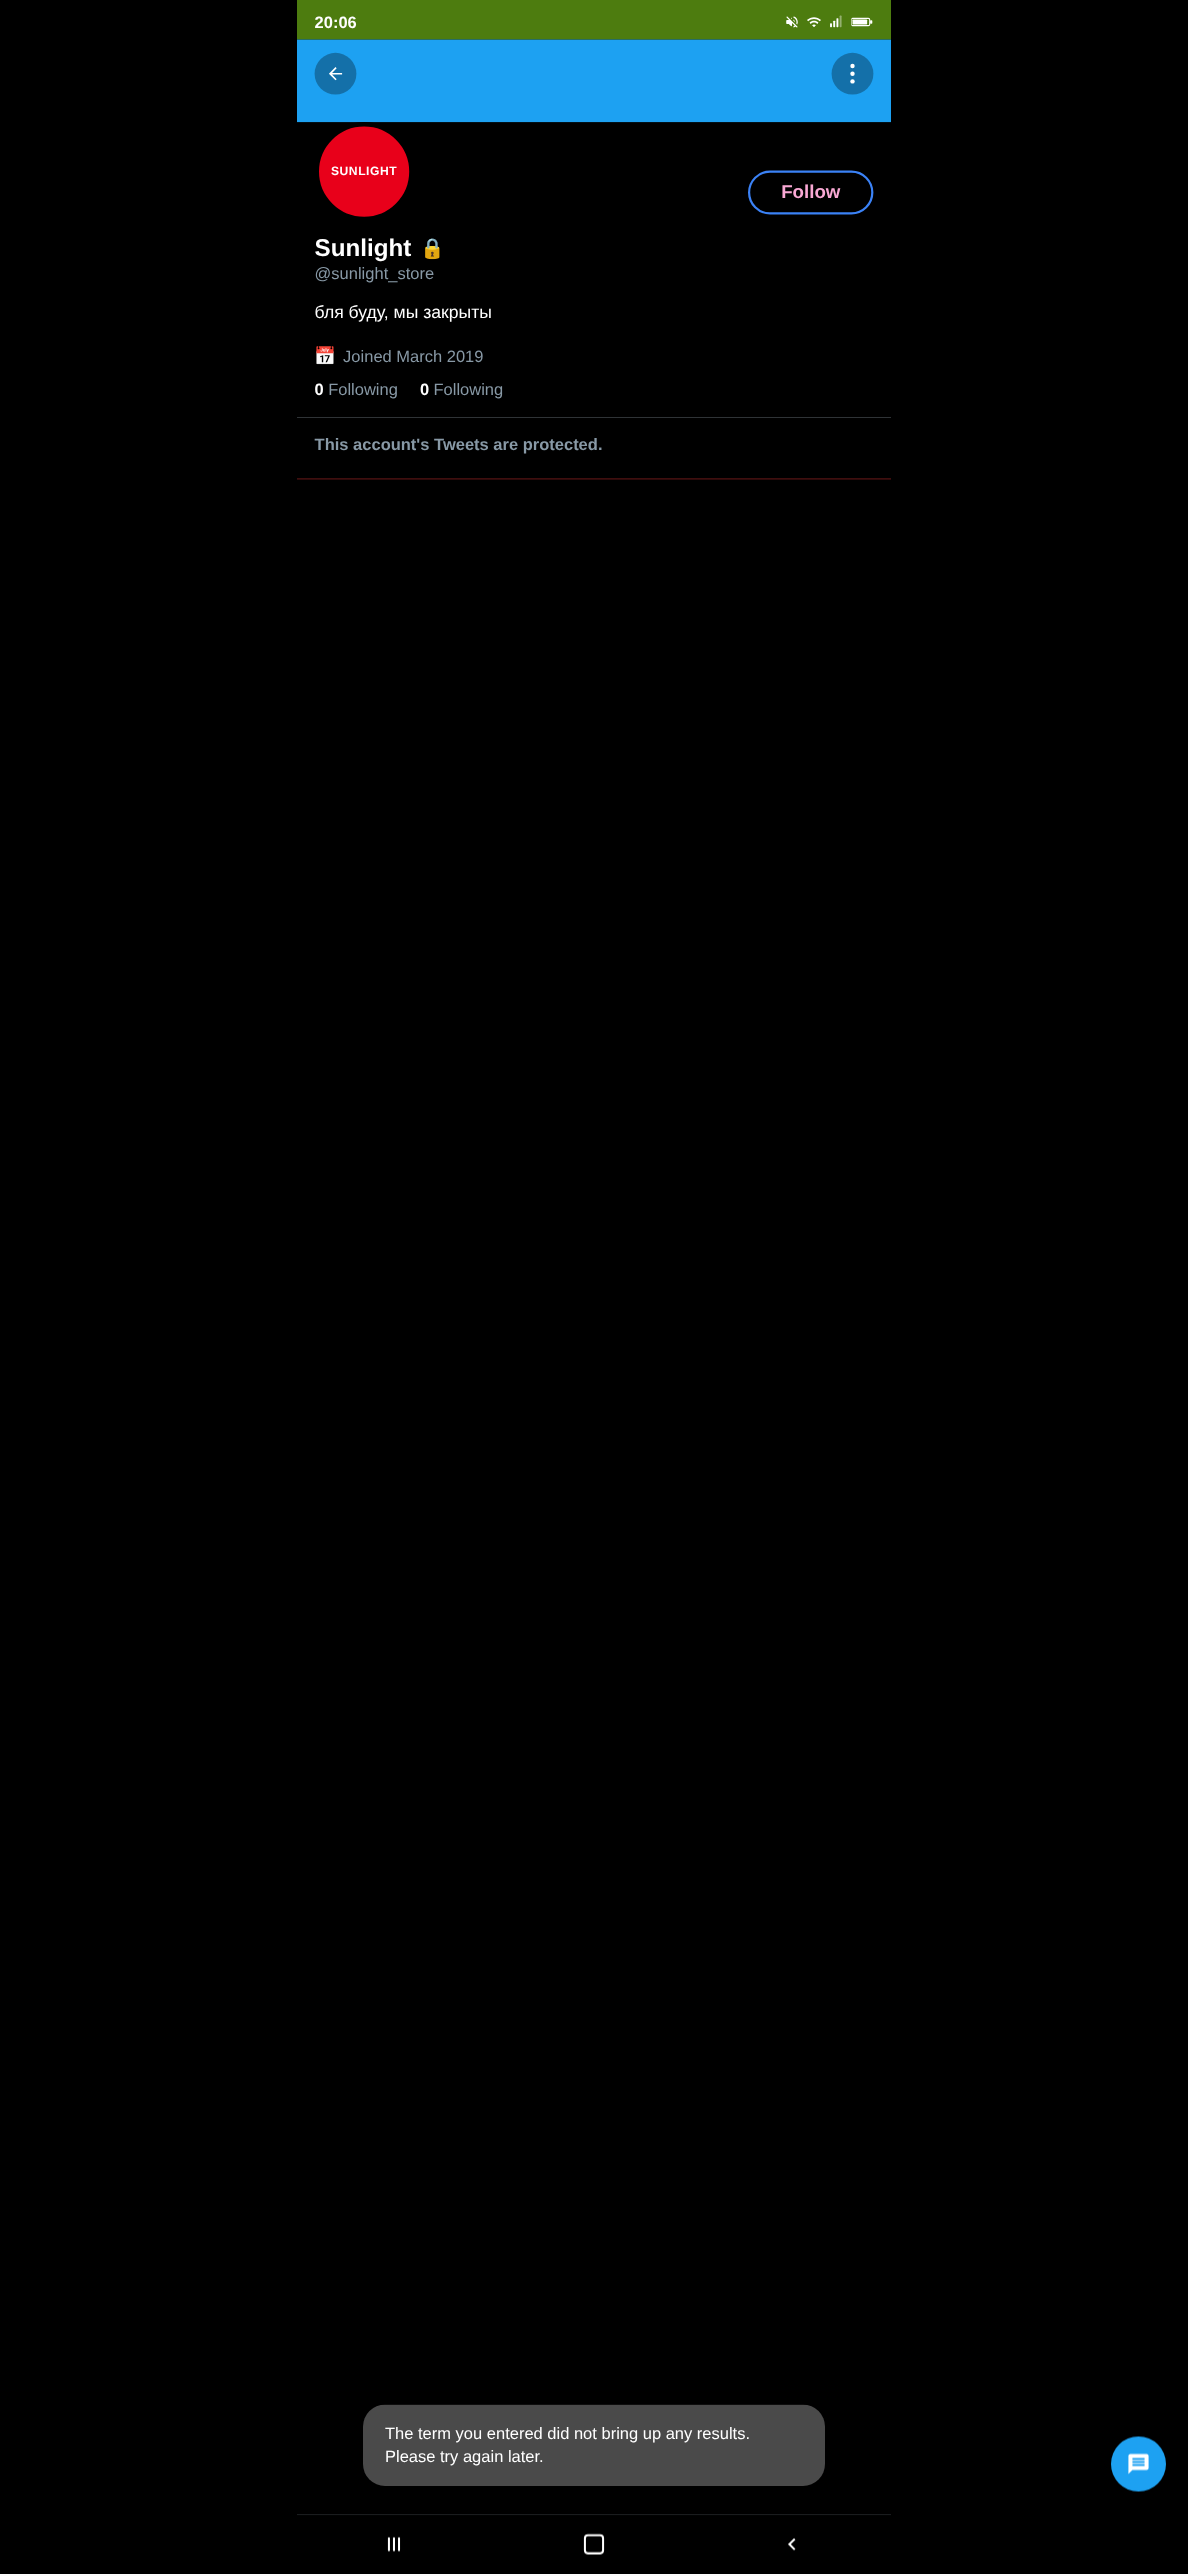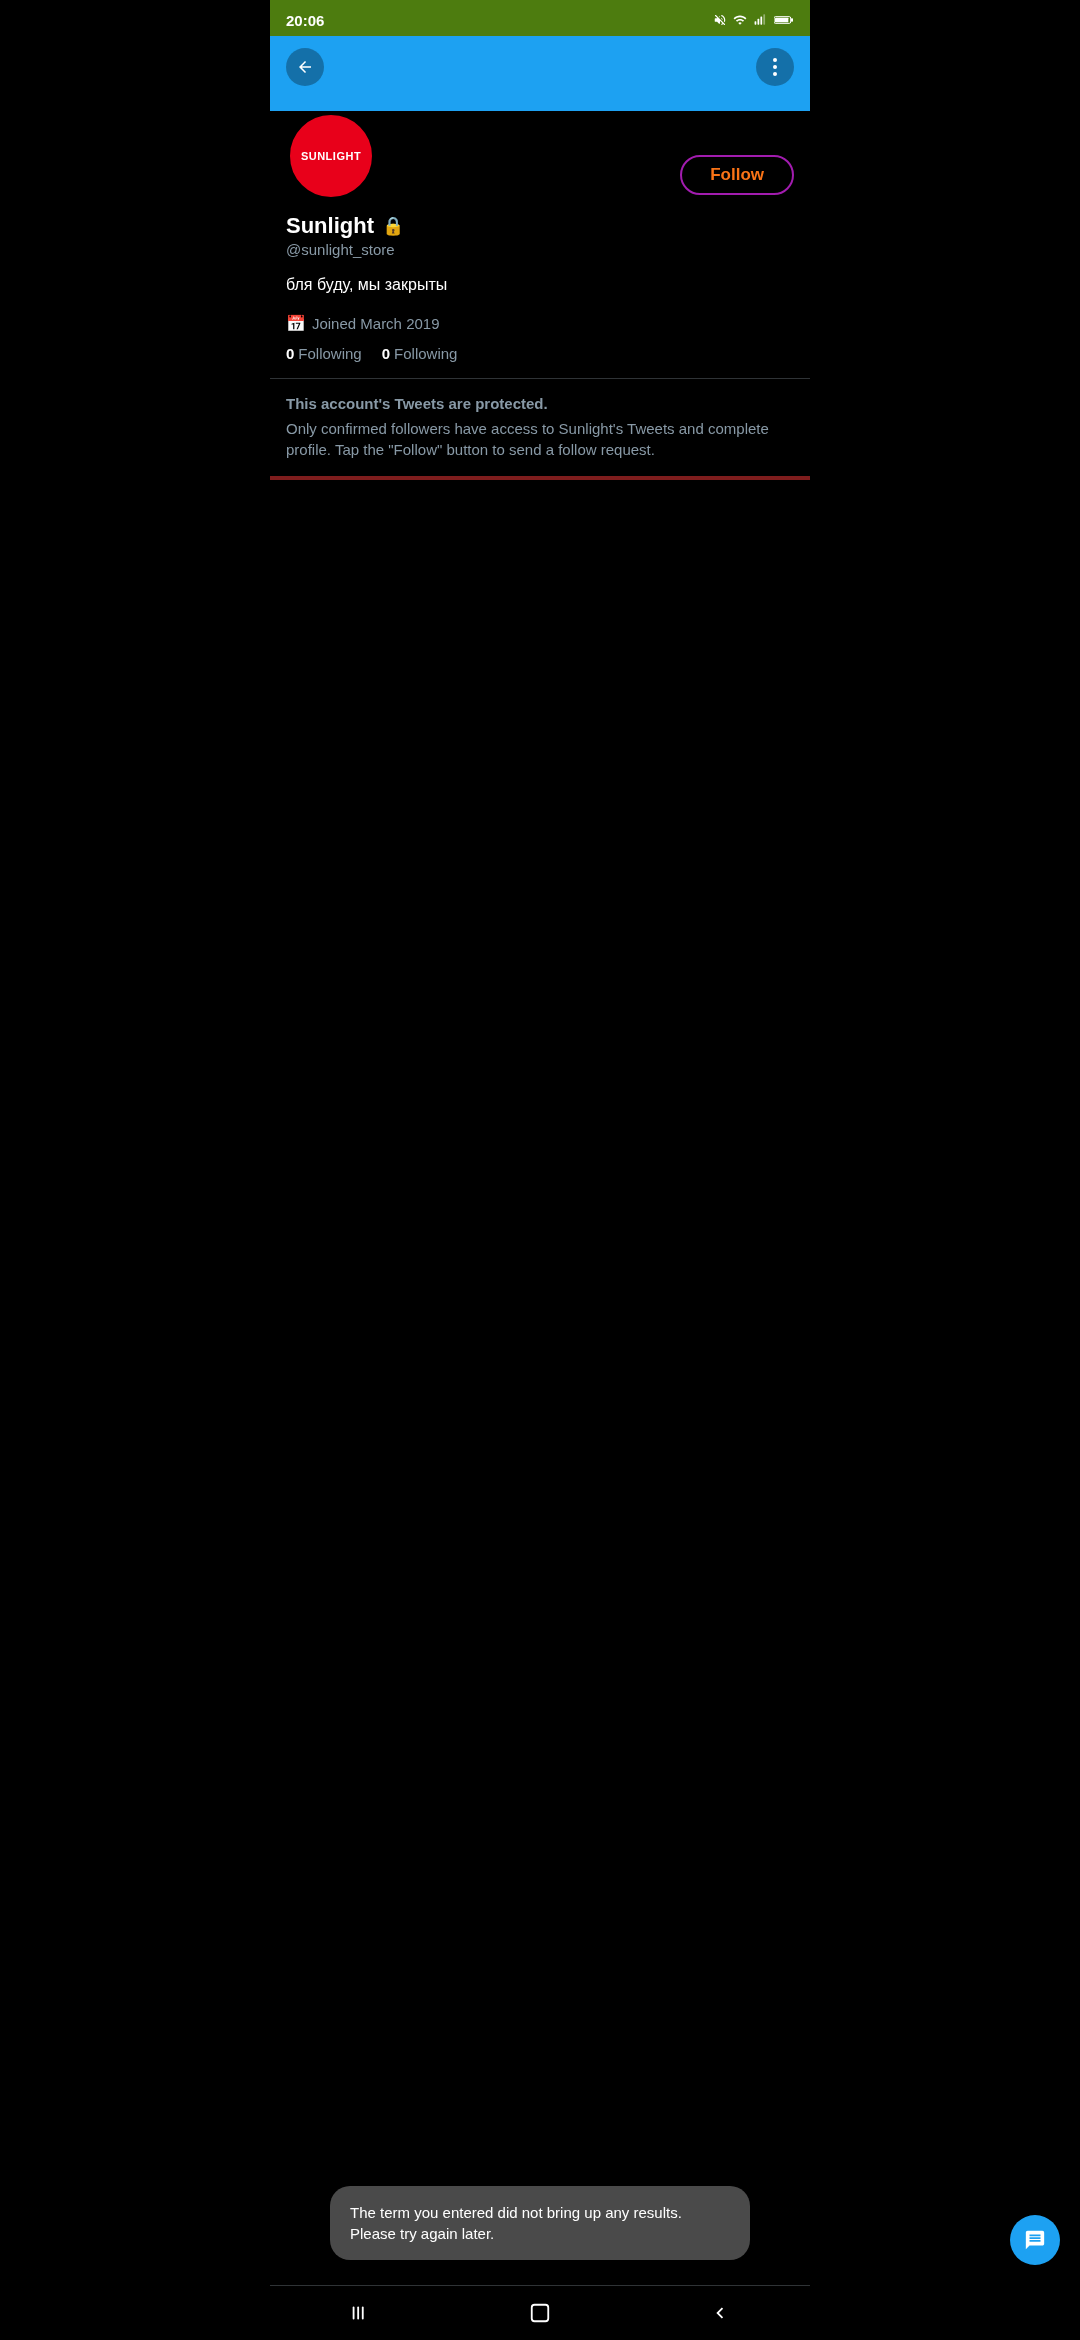--- a/index.html
+++ b/index.html
@@ -113,23 +113,23 @@
 
     .avatar-text {
       color: #fff;
       font-size: 11px;
       font-weight: 700;
       text-align: center;
       letter-spacing: 0.5px;
     }
 
     .follow-btn {
-      border: 2px solid #a21caf;
+      border: 2px solid #3b82f6;
       background: transparent;
-      color: #f97316;
+      color: #f9a8d4;
       font-size: 17px;
       font-weight: 700;
       padding: 8px 28px;
       border-radius: 30px;
       cursor: pointer;
       margin-bottom: 6px;
     }
 
     .display-name-row {
       display: flex;
@@ -198,21 +198,21 @@
     .divider {
       height: 1px;
       background: #2f3336;
       margin: 0;
     }
 
     
     .protected-notice {
       background: #000;
       padding: 16px 16px;
-      border-bottom: 4px solid #7f1d1d;
+      border-bottom: 1px solid #7f1d1d;
     }
 
     .protected-title {
       color: #8899a6;
       font-size: 15px;
       font-weight: 700;
       margin-bottom: 6px;
     }
 
     .protected-body {
@@ -368,21 +368,20 @@
       <span class="stat-count">0</span>
       <span class="stat-label">Following</span>
     </div>
   </div>
 </div>
 
 <div class="divider"></div>
 
 <div class="protected-notice">
   <div class="protected-title">This account's Tweets are protected.</div>
-  <div class="protected-body">Only confirmed followers have access to Sunlight's Tweets and complete profile. Tap the "Follow" button to send a follow request.</div>
 </div>
 
 <div class="content-area"></div>
 
 <div class="toast">
   <span>The term you entered did not bring up any results. Please try again later.</span>
 </div>
 
 <div class="fab">
   <svg width="22" height="22" viewBox="0 0 24 24" fill="white">

